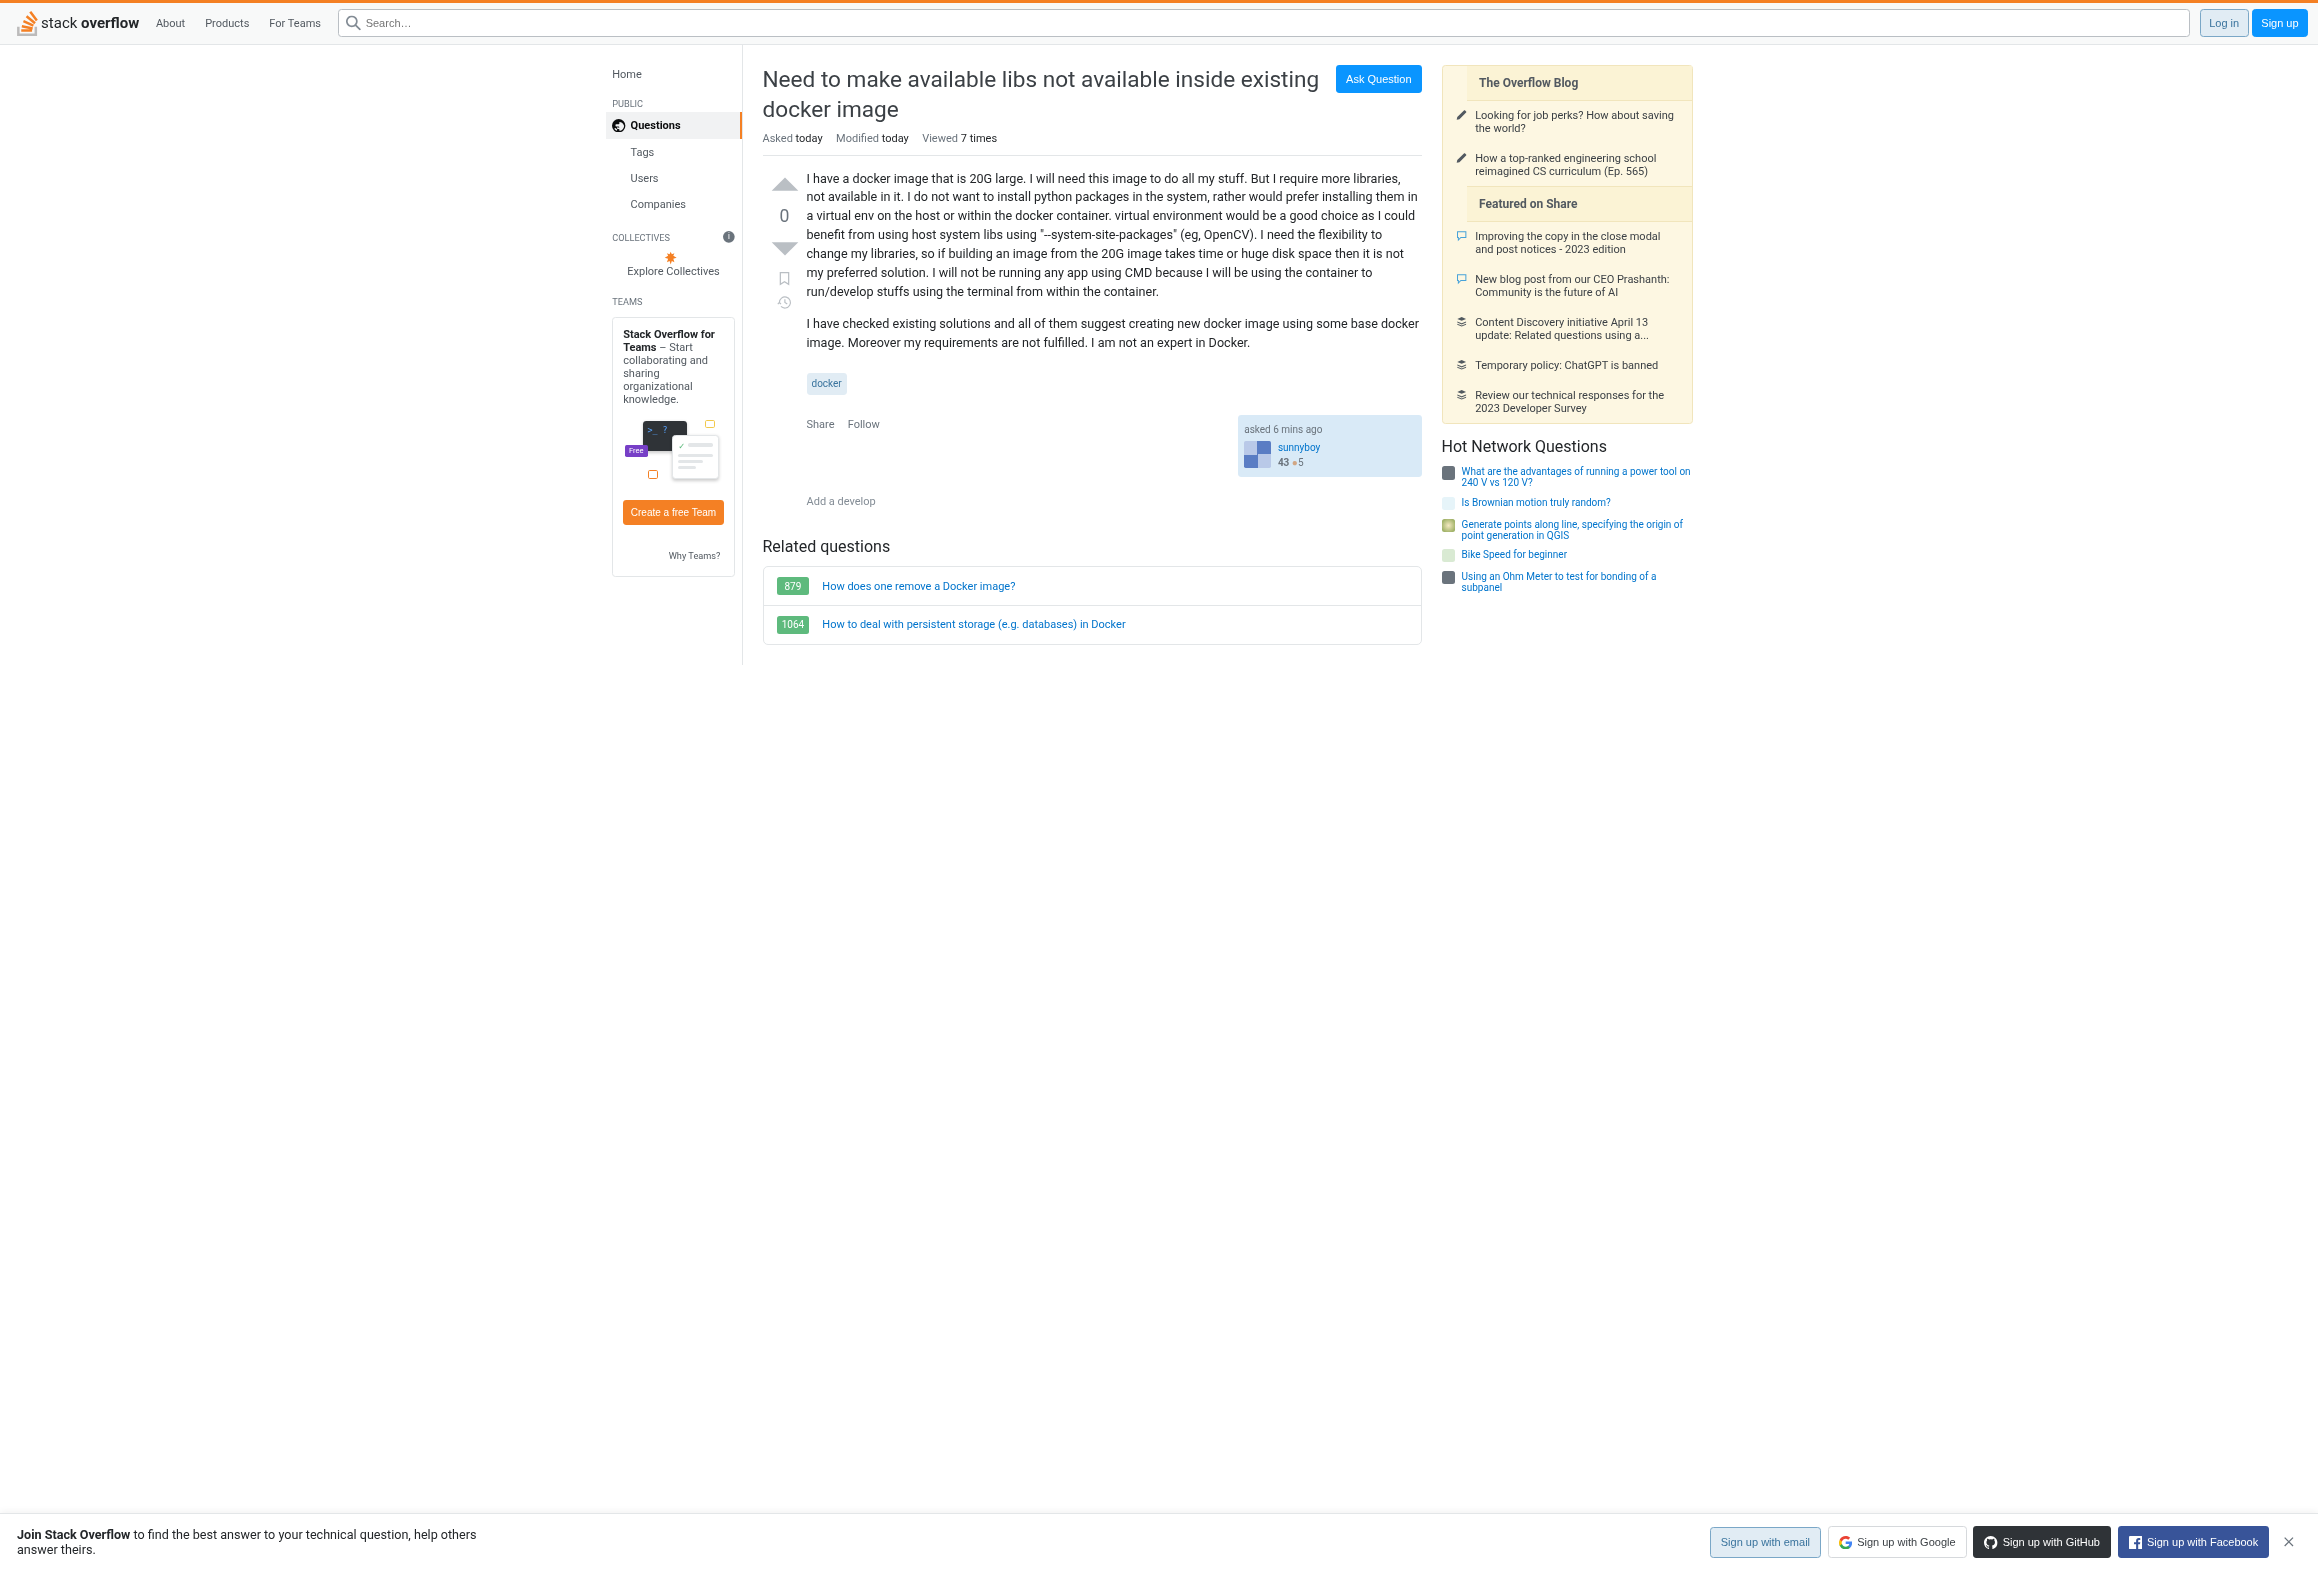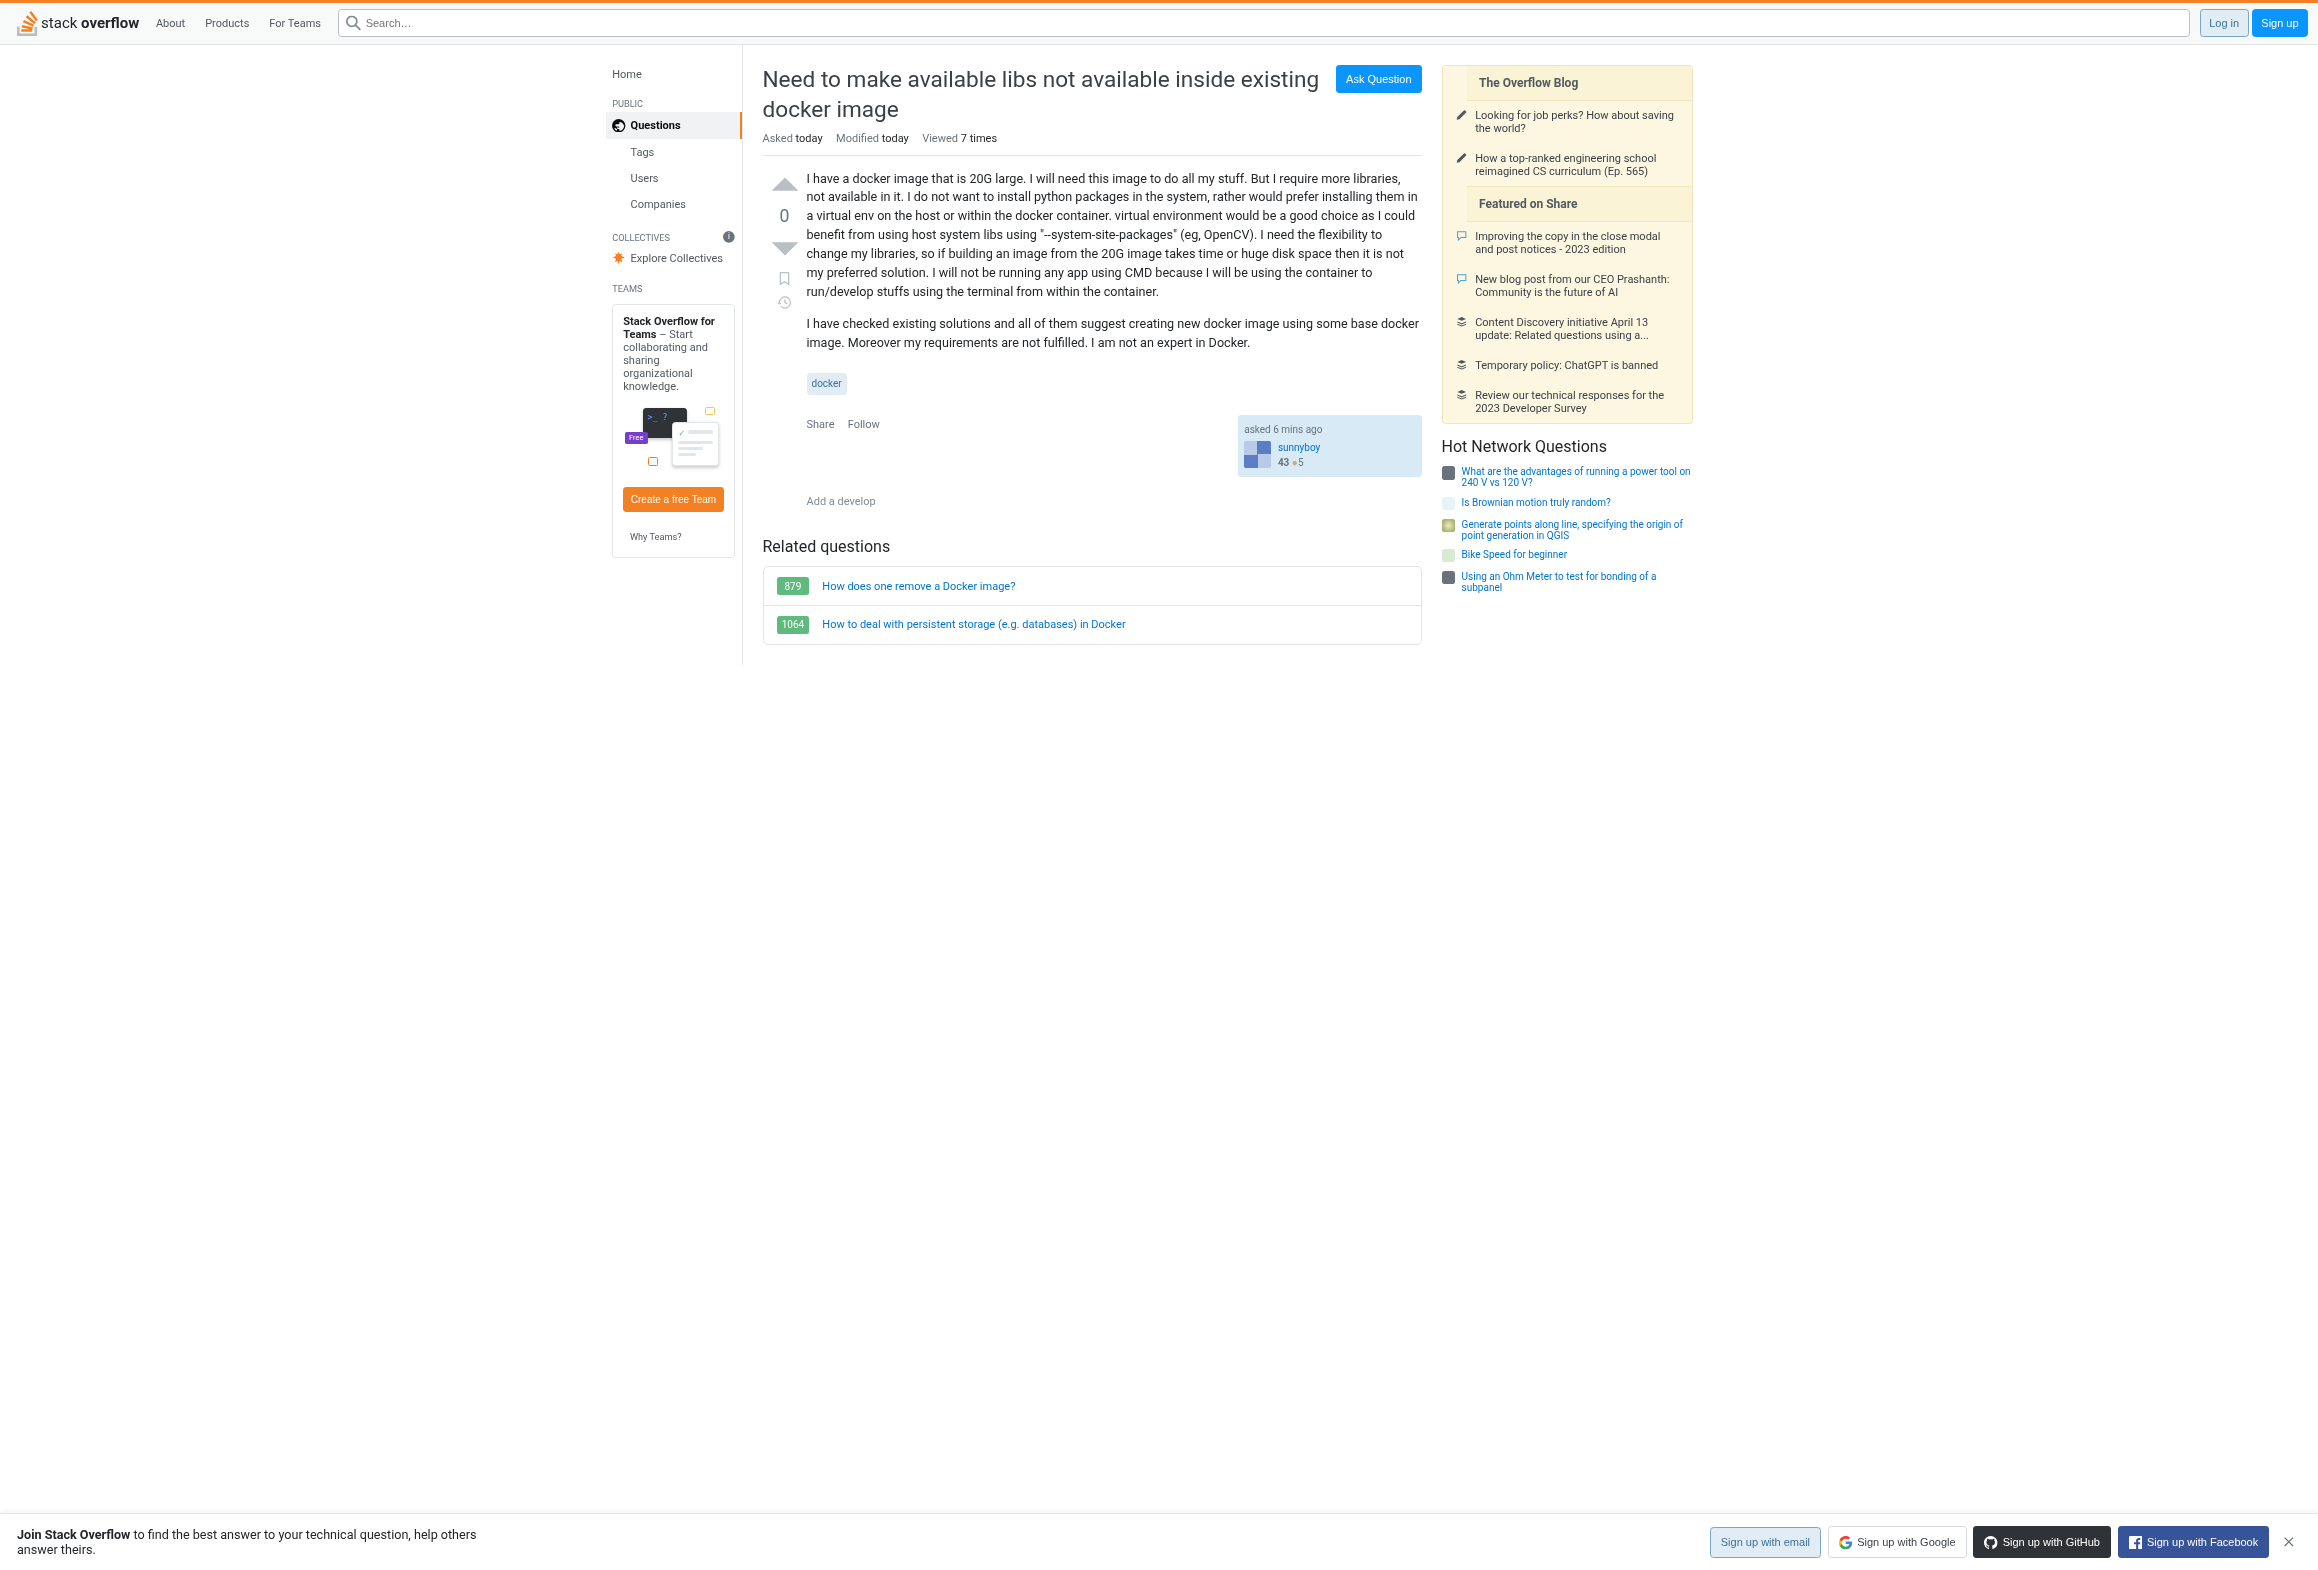--- a/index.html
+++ b/index.html
@@ -52,32 +52,32 @@
 .sidebar a { display: block; padding: 5px 3.4px 5px 6.7px; color: #525960; }
 .sidebar .section-label { font-size: 9.2px; color: #6a737c; padding: 13.4px 0 3.4px 6.7px; text-transform: uppercase; }
 .sidebar .home-link { padding: 3.4px 3.4px 3.4px 6.7px; color: #525960; display:block; }
 .sidebar .nav-item { padding: 6.7px 3.4px 6.7px 25px; }
 .sidebar .nav-item.active {
   background: #f1f2f3; border-right: 2.5px solid #f48024; font-weight: 700; color: #0c0d0e;
   padding-left: 6.7px; display:flex; align-items:center;
 }
 .sidebar .nav-item.active .globe-icon { margin-right: 5px; }
 .collectives-row { display:flex; justify-content: space-between; align-items:center; padding: 13.4px 6.7px 3.4px 6.7px; font-size:9.2px; color:#6a737c; }
-.explore-row { display:flex; align-items:center; padding: 5px 6.7px; color:#525960;}
+.explore-row { display:flex; align-items:center; padding: 5px 6.7px; color:#525960;flex-direction:column;}
 .explore-row .star-icon{ margin-right:5px; color:#f48024;}
 .teams-card {
   margin: 6.7px; padding: 10px; border: 0.8px solid #e3e6e8; border-radius: 3.4px;
   font-size: 11px; color: #525960;
 }
 .teams-card strong { color: #232629; }
 .teams-illustration { margin: 10px 0; height: 74px; position: relative; }
 .create-team-btn {
   display:block; width:100%; background:#f48024; color:#fff; border:none; padding:6.7px; border-radius:3.4px; font-size:10px; cursor:pointer;
 }
-.why-teams { display:block; text-align:left; font-size:9.2px; color:#6a737c; margin-top:14px; }
+.why-teams { display:block; text-align:right; font-size:9.2px; color:#6a737c; margin-top:20px; }
 
 
 .main { flex: 1; padding: 20px; }
 .question-header { display:flex; justify-content: space-between; align-items: flex-start; }
 .question-title { font-size: 22.6px; font-weight: 400; color: #3b4045; line-height: 1.35; margin-right: 13.4px; }
 .ask-btn {
   background:#0a95ff; color:#fff; border:none; padding:8.4px 10px; border-radius:3.4px; font-size:11px; cursor:pointer; white-space:nowrap;
 }
 .meta-row { display:flex; gap: 13.4px; font-size:11px; color:#6a737c; margin-top:6.7px; padding-bottom:10px; border-bottom:0.8px solid #e3e6e8; }
 .meta-row .label { color:#6a737c; }

